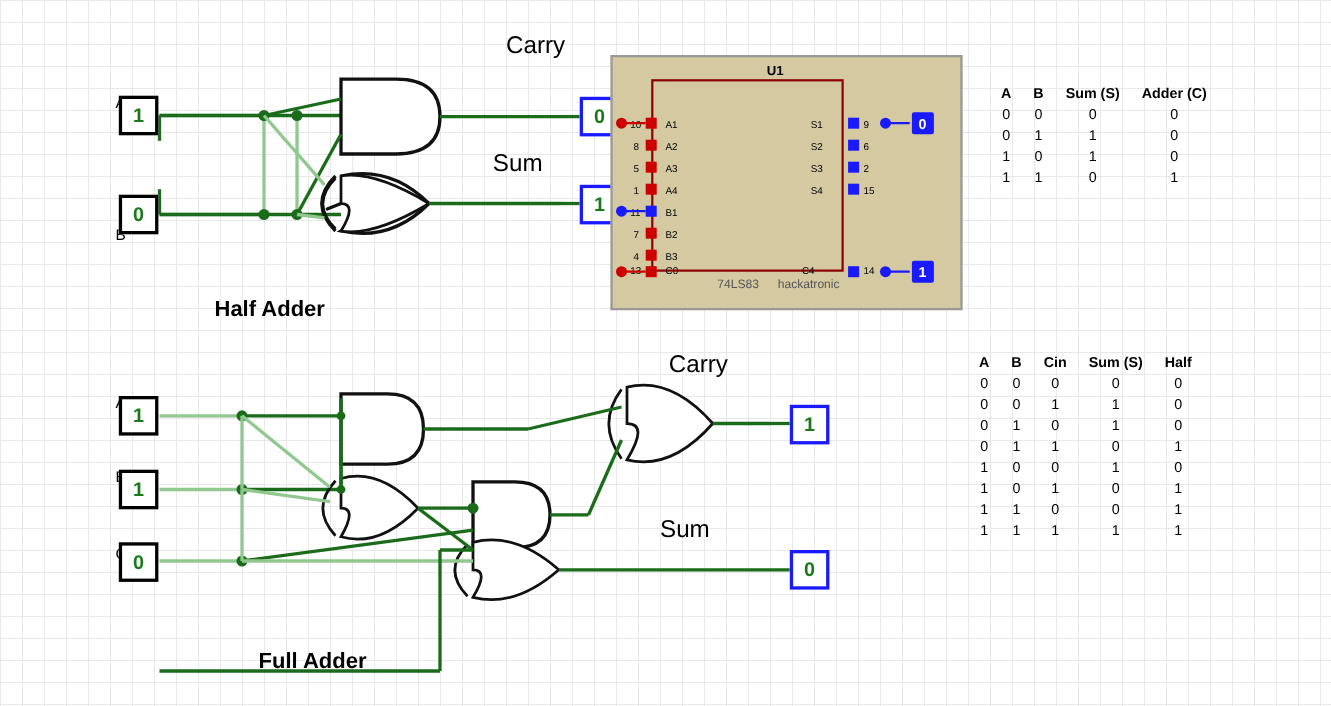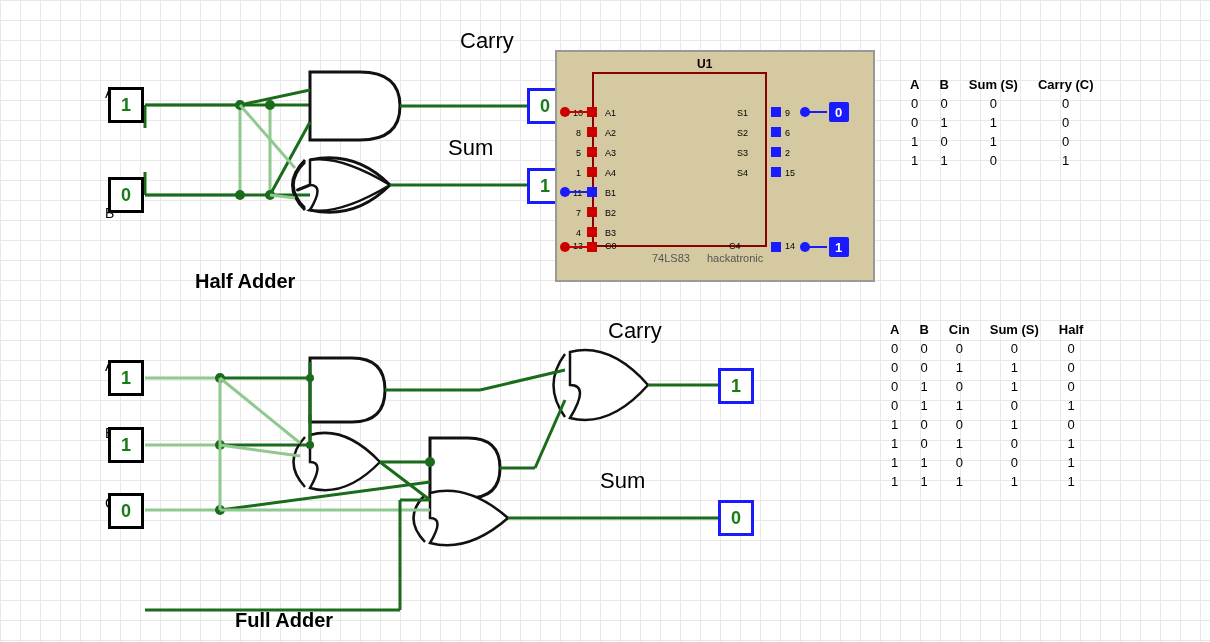--- a/index.html
+++ b/index.html
@@ -103,21 +103,20 @@
       font-size: 22px;
       font-weight: normal;
     }
 
     .full-adder-bold {
       position: absolute;
       top: 590px;
       left: 235px;
       font-size: 20px;
       font-weight: bold;
-      margin-top: 19px;
     }
 
     
     .input-box {
       position: absolute;
       width: 36px;
       height: 36px;
       border: 3px solid #000;
       display: flex;
       align-items: center;
@@ -436,21 +435,21 @@
   </div>
 
   <div class="full-adder-bold">Full Adder</div>
 
   <table class="truth-table half-adder-table">
     <thead>
       <tr>
         <th>A</th>
         <th>B</th>
         <th>Sum (S)</th>
-        <th>Carry (C)</th>
+        <th>Adder (C)</th>
       </tr>
     </thead>
     <tbody id="ha-tbody">
     <tr>
           <td>0</td>
           <td>0</td>
           <td>0</td>
           <td>0</td>
         </tr>
         <tr>

